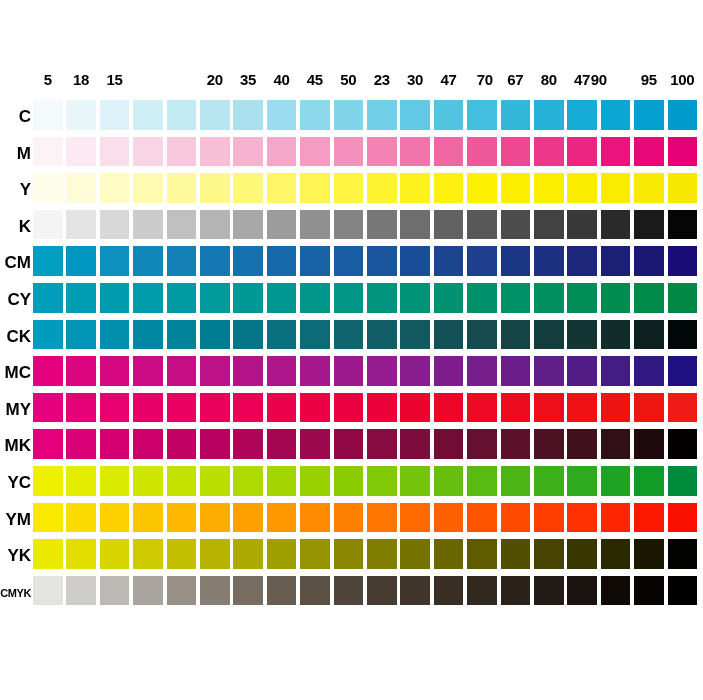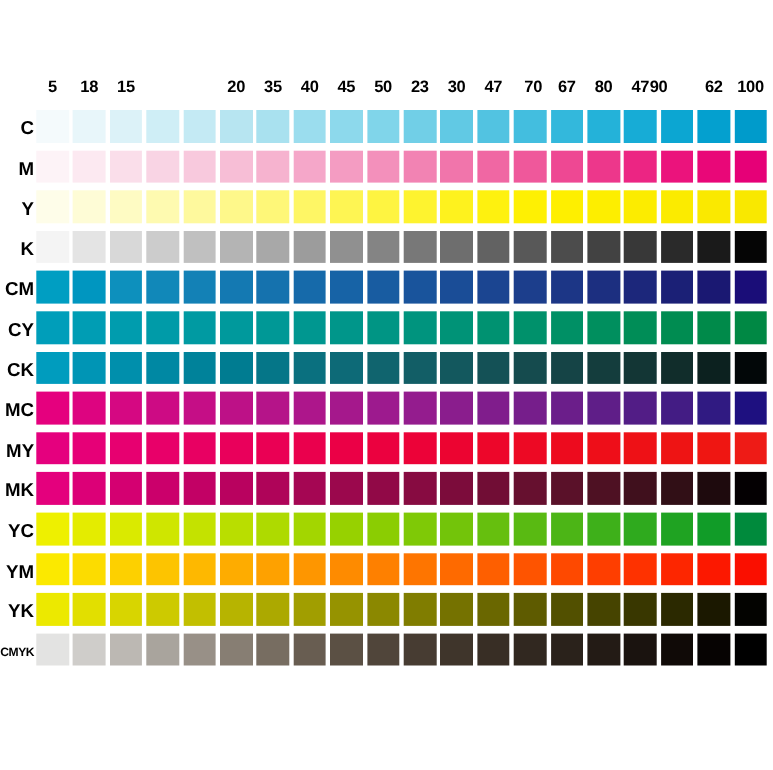--- a/index.html
+++ b/index.html
@@ -99,21 +99,21 @@
       <div class="col-label" style="left: 298.2px;">45</div>
       <div class="col-label" style="left: 331.6px;">50</div>
       <div class="col-label" style="left: 365px;">23</div>
       <div class="col-label" style="left: 398.4px;">30</div>
       <div class="col-label" style="left: 431.8px;">47</div>
       <div class="col-label" style="left: 468px;">70</div>
       <div class="col-label" style="left: 498.6px;">67</div>
       <div class="col-label" style="left: 532px;">80</div>
       <div class="col-label" style="left: 565.4px;">47</div>
       <div class="col-label" style="left: 582px;">90</div>
-      <div class="col-label" style="left: 632.2px;">62</div>
+      <div class="col-label" style="left: 632.2px;">95</div>
       <div class="col-label" style="left: 665.6px;">100</div>
     </div>
 
   <div id="row-labels">
       <div class="row-label" style="top: 2px;">C</div>
       <div class="row-label" style="top: 38.6px;">M</div>
       <div class="row-label" style="top: 75.2px;">Y</div>
       <div class="row-label" style="top: 111.8px;">K</div>
       <div class="row-label" style="top: 148.4px;">CM</div>
       <div class="row-label" style="top: 185px;">CY</div>

